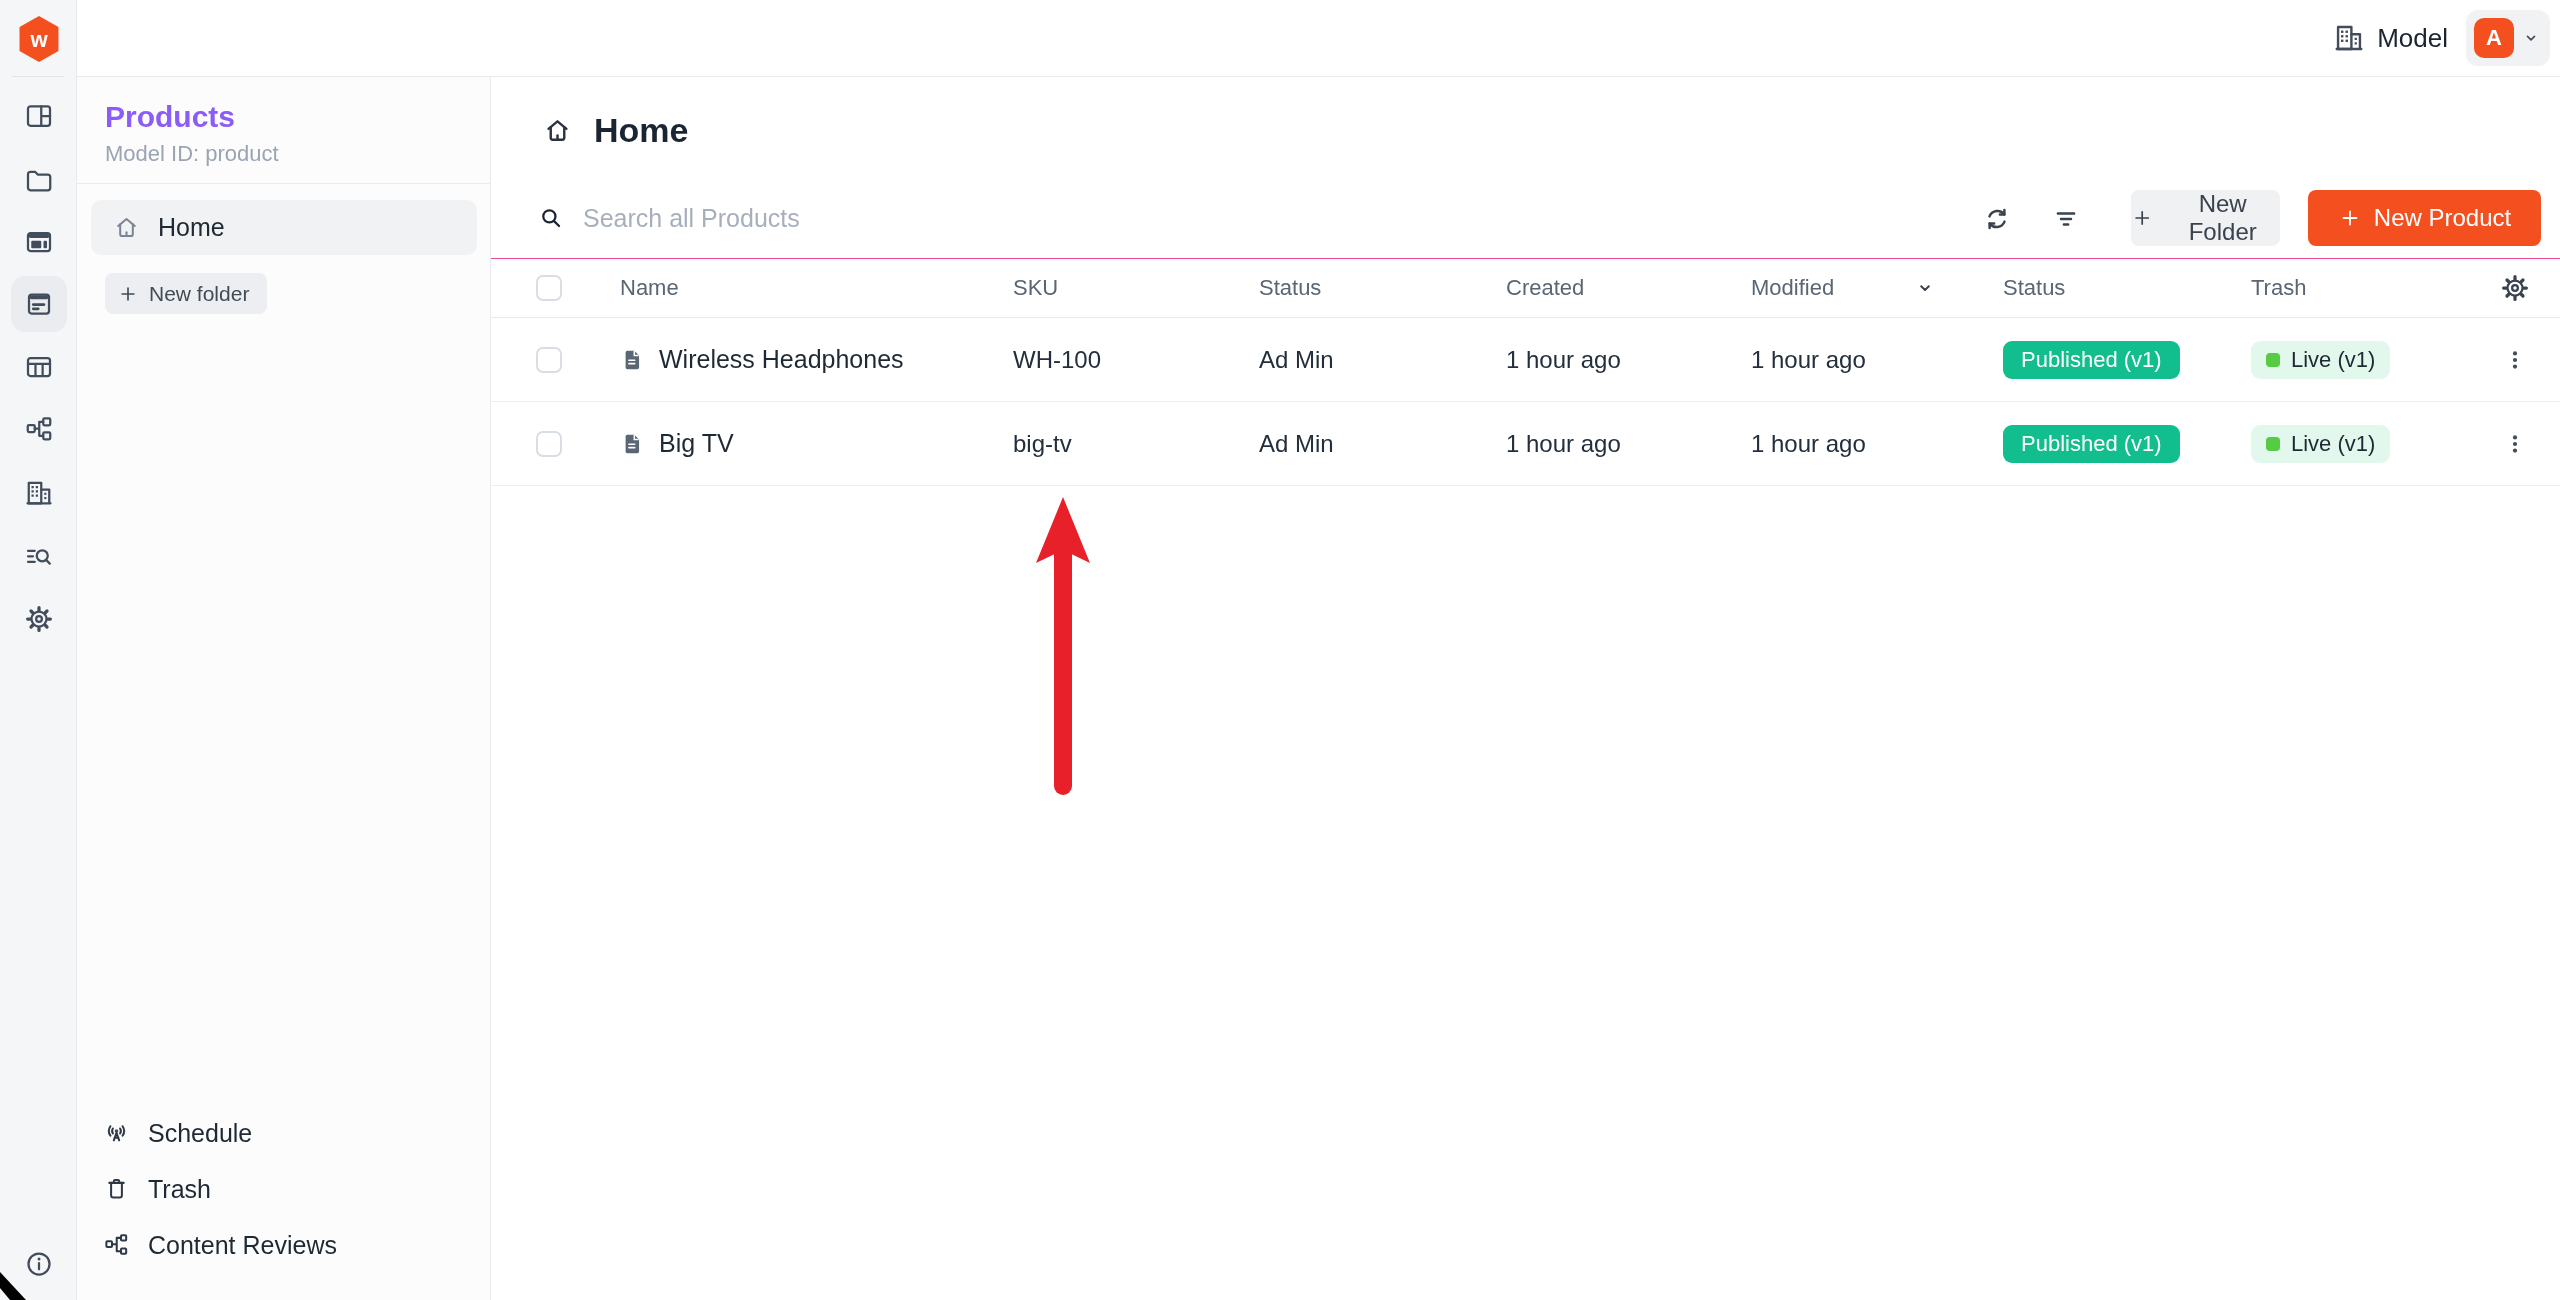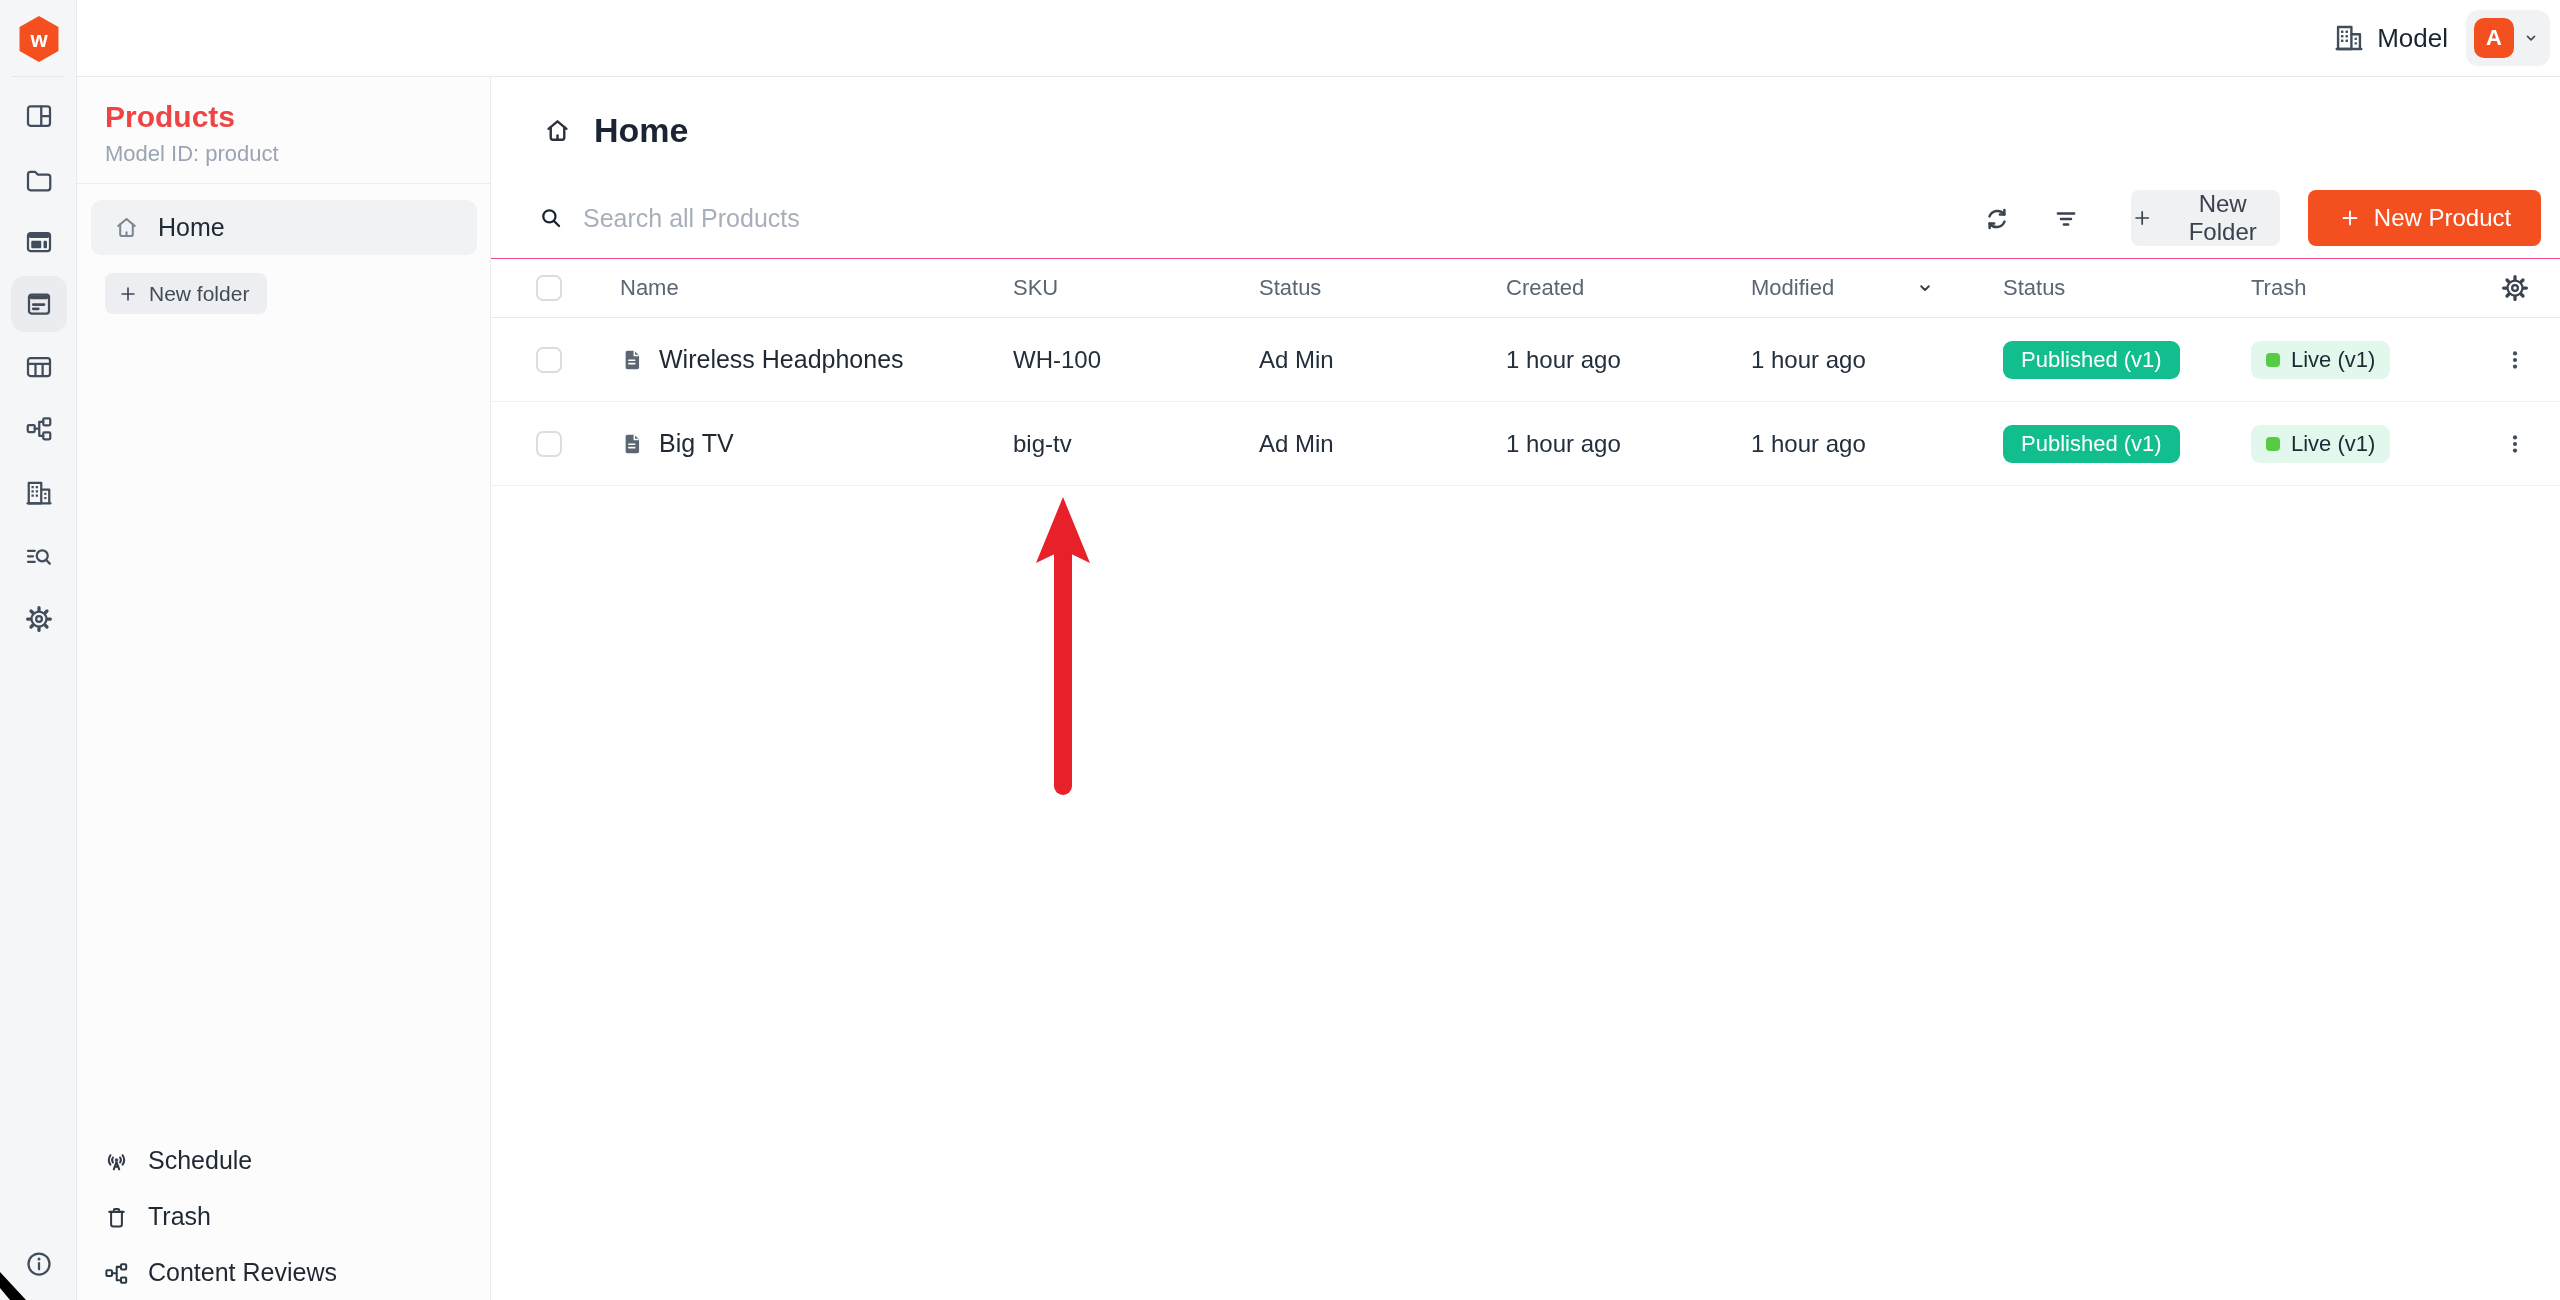--- a/index.html
+++ b/index.html
@@ -19,28 +19,28 @@
 
   
   .topbar { position:absolute; left:77px; top:0; width:2483px; height:77px; background:#fff; border-bottom:1px solid #E8EAED; display:flex; align-items:center; justify-content:flex-end; gap:18px; padding-right:10px; }
   .tenant { display:flex; align-items:center; gap:12px; cursor:pointer; }
   .tenant-label { font-size:26px; color:#1A2433; }
   .account-pill { display:flex; align-items:center; gap:6px; background:#F1F2F4; border:none; border-radius:12px; padding:8px 8px 8px 8px; cursor:pointer; }
   .avatar { width:40px; height:40px; border-radius:10px; background:var(--accent); color:#fff; font-size:22px; font-weight:700; display:flex; align-items:center; justify-content:center; }
 
   
   .sidebar { position:absolute; left:77px; top:77px; width:414px; height:1223px; background:#FCFCFD; border-right:1px solid #E9EBEE; }
-  .sb-title { position:absolute; left:28px; top:23px; font-size:30px; font-weight:700; color:#ef4444; }
+  .sb-title { position:absolute; left:28px; top:23px; font-size:30px; font-weight:700; color:#8b5cf6; }
   .sb-model { position:absolute; left:28px; top:64px; font-size:22px; color:#9AA4B2; }
   .sb-div { position:absolute; left:0; top:106px; width:100%; height:1px; background:#E9EBEE; }
   .sb-home { position:absolute; left:14px; top:123px; width:386px; height:55px; background:#F1F2F4; border-radius:10px; display:flex; align-items:center; gap:18px; padding-left:22px; cursor:pointer; }
   .sb-home-label { font-size:25px; color:#1F2933; }
   .sb-newfolder { position:absolute; left:28px; top:196px; height:41px; background:#ECEEF1; border:none; border-radius:8px; display:flex; align-items:center; gap:10px; padding:0 18px 0 12px; font-size:21px; color:#414B56; cursor:pointer; font-family:inherit; }
   .sb-bottom { position:absolute; left:0; top:1042px; width:100%; display:flex; flex-direction:column; }
-  .sb-bottom-item { height:56px; display:flex; align-items:flex-end; gap:18px; padding-left:26px; cursor:pointer; }
+  .sb-bottom-item { height:56px; display:flex; align-items:flex-start; gap:18px; padding-left:26px; cursor:pointer; }
   .sb-bottom-label { font-size:25px; color:#1F2933; }
 
   
   .main { position:absolute; left:491px; top:77px; width:2069px; height:1223px; background:#fff; }
   .page-head { position:absolute; left:52px; top:34px; display:flex; align-items:center; gap:22px; }
   .page-title { font-size:34px; font-weight:700; color:#1A2433; }
   .search-row { position:absolute; left:0; top:113px; width:100%; height:56px; }
   .search-icon { position:absolute; left:46px; top:14px; }
   .search-input { position:absolute; left:92px; top:6px; width:820px; height:44px; border:none; outline:none; font-size:25px; color:#1A2433; background:transparent; font-family:inherit; }
   .search-input::placeholder { color:#A7AFBA; }

